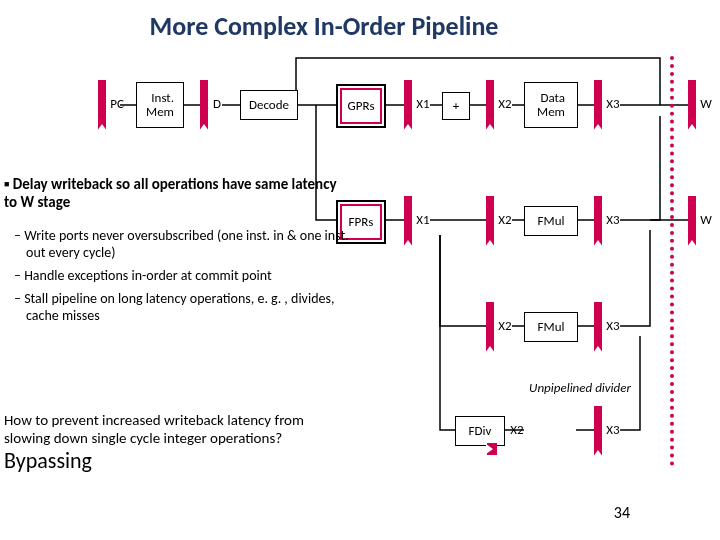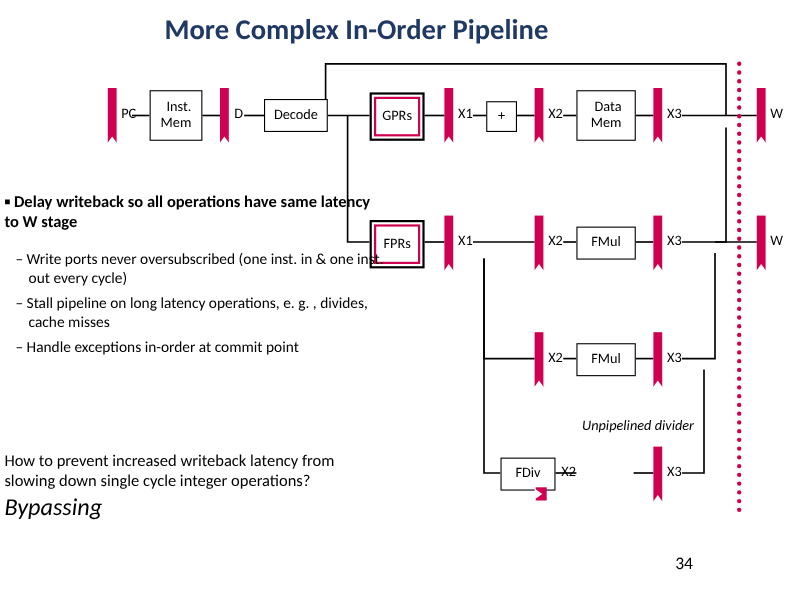--- a/index.html
+++ b/index.html
@@ -9,21 +9,21 @@
 .plain{background:#fff;border:1px solid #000}
 .port{background:#fff;border:2px solid #000;outline:2px solid #d00050;outline-offset:-6px}
 .reg{position:absolute;background:#d00050}
 .reg::after{content:"";position:absolute;bottom:-1px;left:50%;transform:translateX(-50%);width:0;height:0;border-left:5px solid transparent;border-right:5px solid transparent;border-bottom:7px solid #fff}
 .bullets{position:absolute;left:4px;top:175px;width:345px}
 .bullets h4{margin:0 0 16px 0;font-size:15px;font-weight:700}
 .bullets ul{margin:0 0 0 22px;padding:0}
 .bullets li{font-size:14px;margin-bottom:6px;list-style:none;text-indent:-12px}
 .bullets li::before{content:"– ";}
 .q{position:absolute;left:4px;bottom:66px;width:340px;font-size:15px}
-.bypass{font-style:italic;font-size:22px}
+.bypass{font-size:22px}
 .commit{position:absolute;right:32px;bottom:68px;font-style:italic;font-size:16px;line-height:1.1}
 .pg{position:absolute;right:18px;bottom:18px;font-size:16px;font-weight:400}
 .cpline{position:absolute;border-left:4px dotted #d00050}
 svg.wires{position:absolute;top:0;left:0;width:720px;height:540px;pointer-events:none}
 </style>
 </head>
 <body>
 
 <div class="slide">
   <div class="title">More Complex In-Order Pipeline</div>
@@ -102,22 +102,22 @@
   <div class="stage" style="left:506px;top:418px;width:22px;height:24px">X2</div>
   <div class="reg" style="left:594px;top:406px;width:8px;height:50px"></div>
   <div class="stage" style="left:602px;top:418px;width:22px;height:24px">X3</div>
 
   <div class="cpline" style="left:670px;top:56px;height:410px"></div>
 
   <div class="bullets">
     <h4>▪ <span>Delay writeback so all operations have same latency to W stage</span></h4>
     <ul>
       <li>Write ports never oversubscribed (one inst. in &amp; one inst. out every cycle)</li>
+      <li>Handle exceptions in-order at commit point</li>
       <li>Stall pipeline on long latency operations, e. g. , divides, cache misses</li>
-      <li>Handle exceptions in-order at commit point</li>
     </ul>
   </div>
 
   <div class="q">
     <span>How to prevent increased writeback latency from slowing down single cycle integer operations?</span>
     <span class="bypass">Bypassing</span>
   </div>
 
   <div class="pg">34</div>
 </div>

